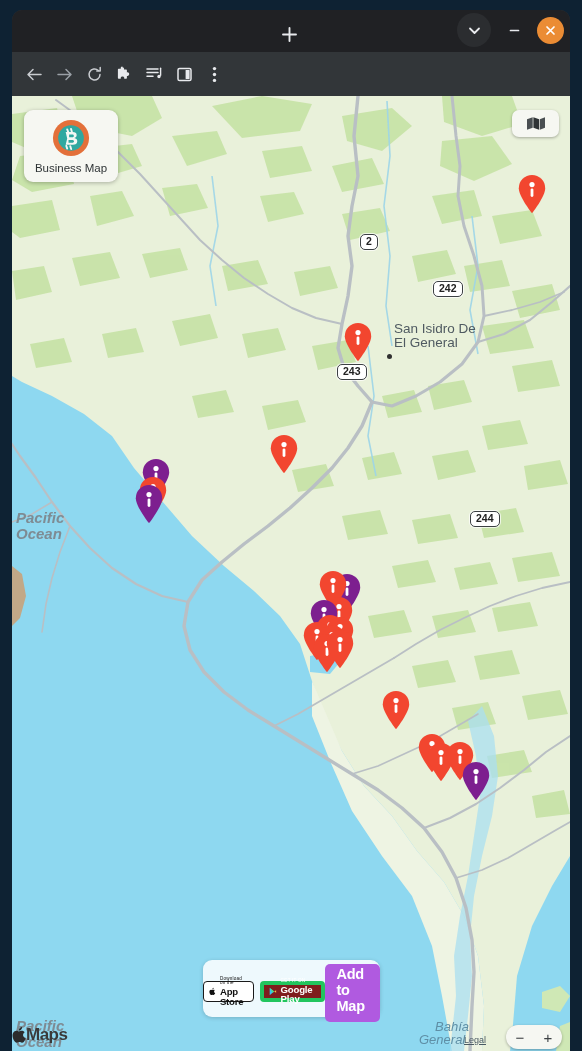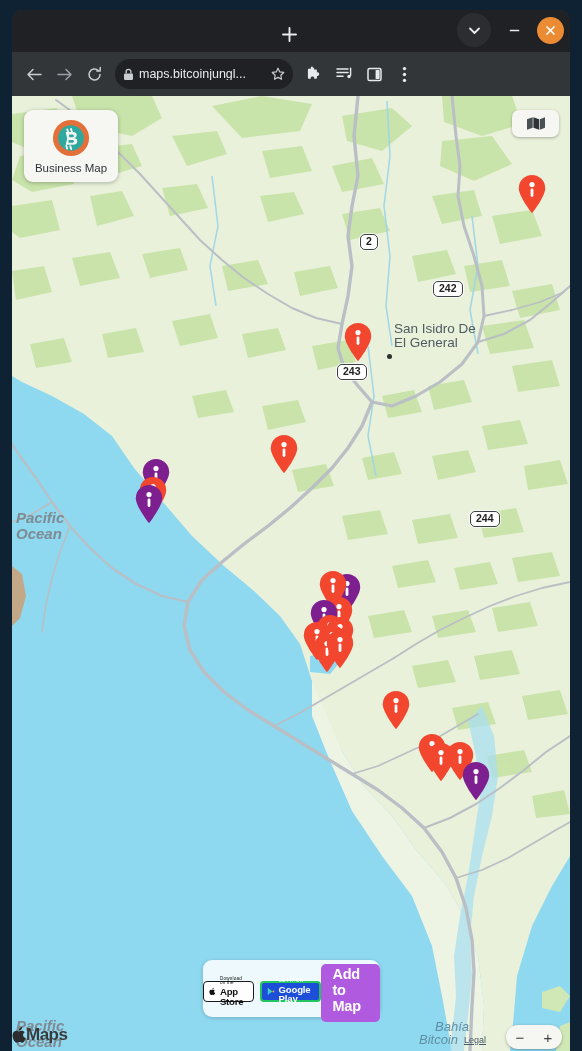--- a/index.html
+++ b/index.html
@@ -96,21 +96,21 @@
   }
 
   
   .storepanel{
     position:absolute;left:191px;top:864px;width:177px;height:57px;background:#eef9fd;
     border-radius:9px;box-shadow:0 1px 4px rgba(0,0,0,.18);
     display:flex;flex-direction:row;align-items:center;padding-top:6px;box-sizing:border-box;
   }
   .badges{display:flex;gap:6px;}
   .badge{
-    height:21px;border-radius:4px;background:#1d4ed8;border:2px solid #22c55e;
+    height:21px;border-radius:4px;background:#7f1d1d;border:4px solid #22c55e;
     display:flex;align-items:center;padding:0 5px;box-sizing:border-box;
   }
   .badge.light{background:#fff;border:1px solid #1a1a1a;}
   .badge-txt{display:flex;flex-direction:column;line-height:1;margin-left:4px;}
   .badge-small{font-size:4.6px;color:#fff;letter-spacing:.2px;}
   .badge-small.dark{color:#111;}
   .badge-big{font-size:9.6px;color:#fff;font-weight:bold;letter-spacing:-.2px;margin-top:1px;}
   .badge-big.dark{color:#111;}
   .addbtn{
     margin-top:3px;background:#b05ae0;color:#fff;font-size:14.5px;font-weight:bold;
@@ -173,30 +173,20 @@
             <path d="M2 8.5h12.5M10 3.5l5 5-5 5" stroke="#9aa0a6" stroke-width="1.5" fill="none" stroke-linecap="round" stroke-linejoin="round"></path>
           </svg>
       </div>
       <div class="tb-ico">
         <svg width="17" height="17" viewBox="0 0 17 17">
           <path d="M14 8.5a5.5 5.5 0 1 1-1.7-4" stroke="#c9ccd0" stroke-width="1.5" fill="none" stroke-linecap="round"></path>
           <path d="M14.2 1.6v3.4h-3.4" stroke="#c9ccd0" stroke-width="1.5" fill="none" stroke-linecap="round" stroke-linejoin="round"></path>
         </svg>
       </div>
 
-      <div class="omnibox">
-        <svg width="11" height="13" viewBox="0 0 11 13">
-          <rect x="1" y="5.4" width="9" height="6.6" rx="1.3" fill="#c9ccd0"></rect>
-          <path d="M3.1 5.4V3.7a2.4 2.4 0 0 1 4.8 0v1.7" stroke="#c9ccd0" stroke-width="1.3" fill="none"></path>
-        </svg>
-        <div class="omni-url">maps.bitcoinjungl...</div>
-        <svg width="14" height="14" viewBox="0 0 14 14">
-          <path d="M7 1.2l1.75 3.7 4 .55-2.9 2.8.7 4-3.55-1.9-3.55 1.9.7-4-2.9-2.8 4-.55z" fill="none" stroke="#c9ccd0" stroke-width="1.2" stroke-linejoin="round"></path>
-        </svg>
-      </div>
 
       <div class="tb-ico">
         <svg width="16" height="16" viewBox="0 0 16 16">
           <path d="M6.3 1.2c1 0 1.8.7 1.8 1.6 0 .3-.1.5-.2.7h2.3c.4 0 .7.3.7.7v2.3c.2-.1.4-.2.7-.2.9 0 1.6.8 1.6 1.8s-.7 1.8-1.6 1.8c-.3 0-.5-.1-.7-.2v2.3c0 .4-.3.7-.7.7H8.1c.1-.2.2-.4.2-.7 0-.9-.8-1.6-1.8-1.6s-1.8.7-1.8 1.6c0 .3.1.5.2.7H2.6c-.4 0-.7-.3-.7-.7V3.5c0-.4.3-.7.7-.7h2.3c-.1-.2-.2-.4-.2-.7 0-.9.8-1.6 1.8-1.6z" fill="#e8eaed"></path>
         </svg>
       </div>
       <div class="tb-ico">
         <svg width="17" height="16" viewBox="0 0 17 16">
           <path d="M1 3h11M1 6.6h11M1 10.2h6" stroke="#e8eaed" stroke-width="1.5" stroke-linecap="round"></path>
           <path d="M14.6 2.2v7.1" stroke="#e8eaed" stroke-width="1.4" stroke-linecap="round"></path>
@@ -360,21 +350,21 @@
       </div>
 
       <div class="poidot" style="left:375px;top:258px"></div>
 
       <div class="maplabel city" style="left:382px;top:225px">San Isidro De</div>
       <div class="maplabel city" style="left:382px;top:239px">El General</div>
 
       <div class="maplabel water" style="left:301px;top:883px">Bahia de</div>
       <div class="maplabel water" style="left:296px;top:896px">Coronado</div>
       <div class="maplabel water" style="left:423px;top:924px">Bahía</div>
-      <div class="maplabel water" style="left:407px;top:937px">Bitcoin</div>
+      <div class="maplabel water" style="left:407px;top:937px">General</div>
 
       <div class="maplabel ocean" style="left:4px;top:414px">Pacific</div>
       <div class="maplabel ocean" style="left:4px;top:430px">Ocean</div>
       <div class="maplabel ocean" style="left:4px;top:922px">Pacific</div>
       <div class="maplabel ocean" style="left:4px;top:938px">Ocean</div>
 
       <div id="pin-layer">
           <div class="pin" style="left: 505px; top: 78px;">
             <svg viewBox="0 0 30 40">
               <path d="M15 39.2 C15 39.2 28.2 22.6 28.2 14.2 A13.2 13.2 0 0 0 1.8 14.2 C1.8 22.6 15 39.2 15 39.2 Z" fill="#f2462f"></path>

